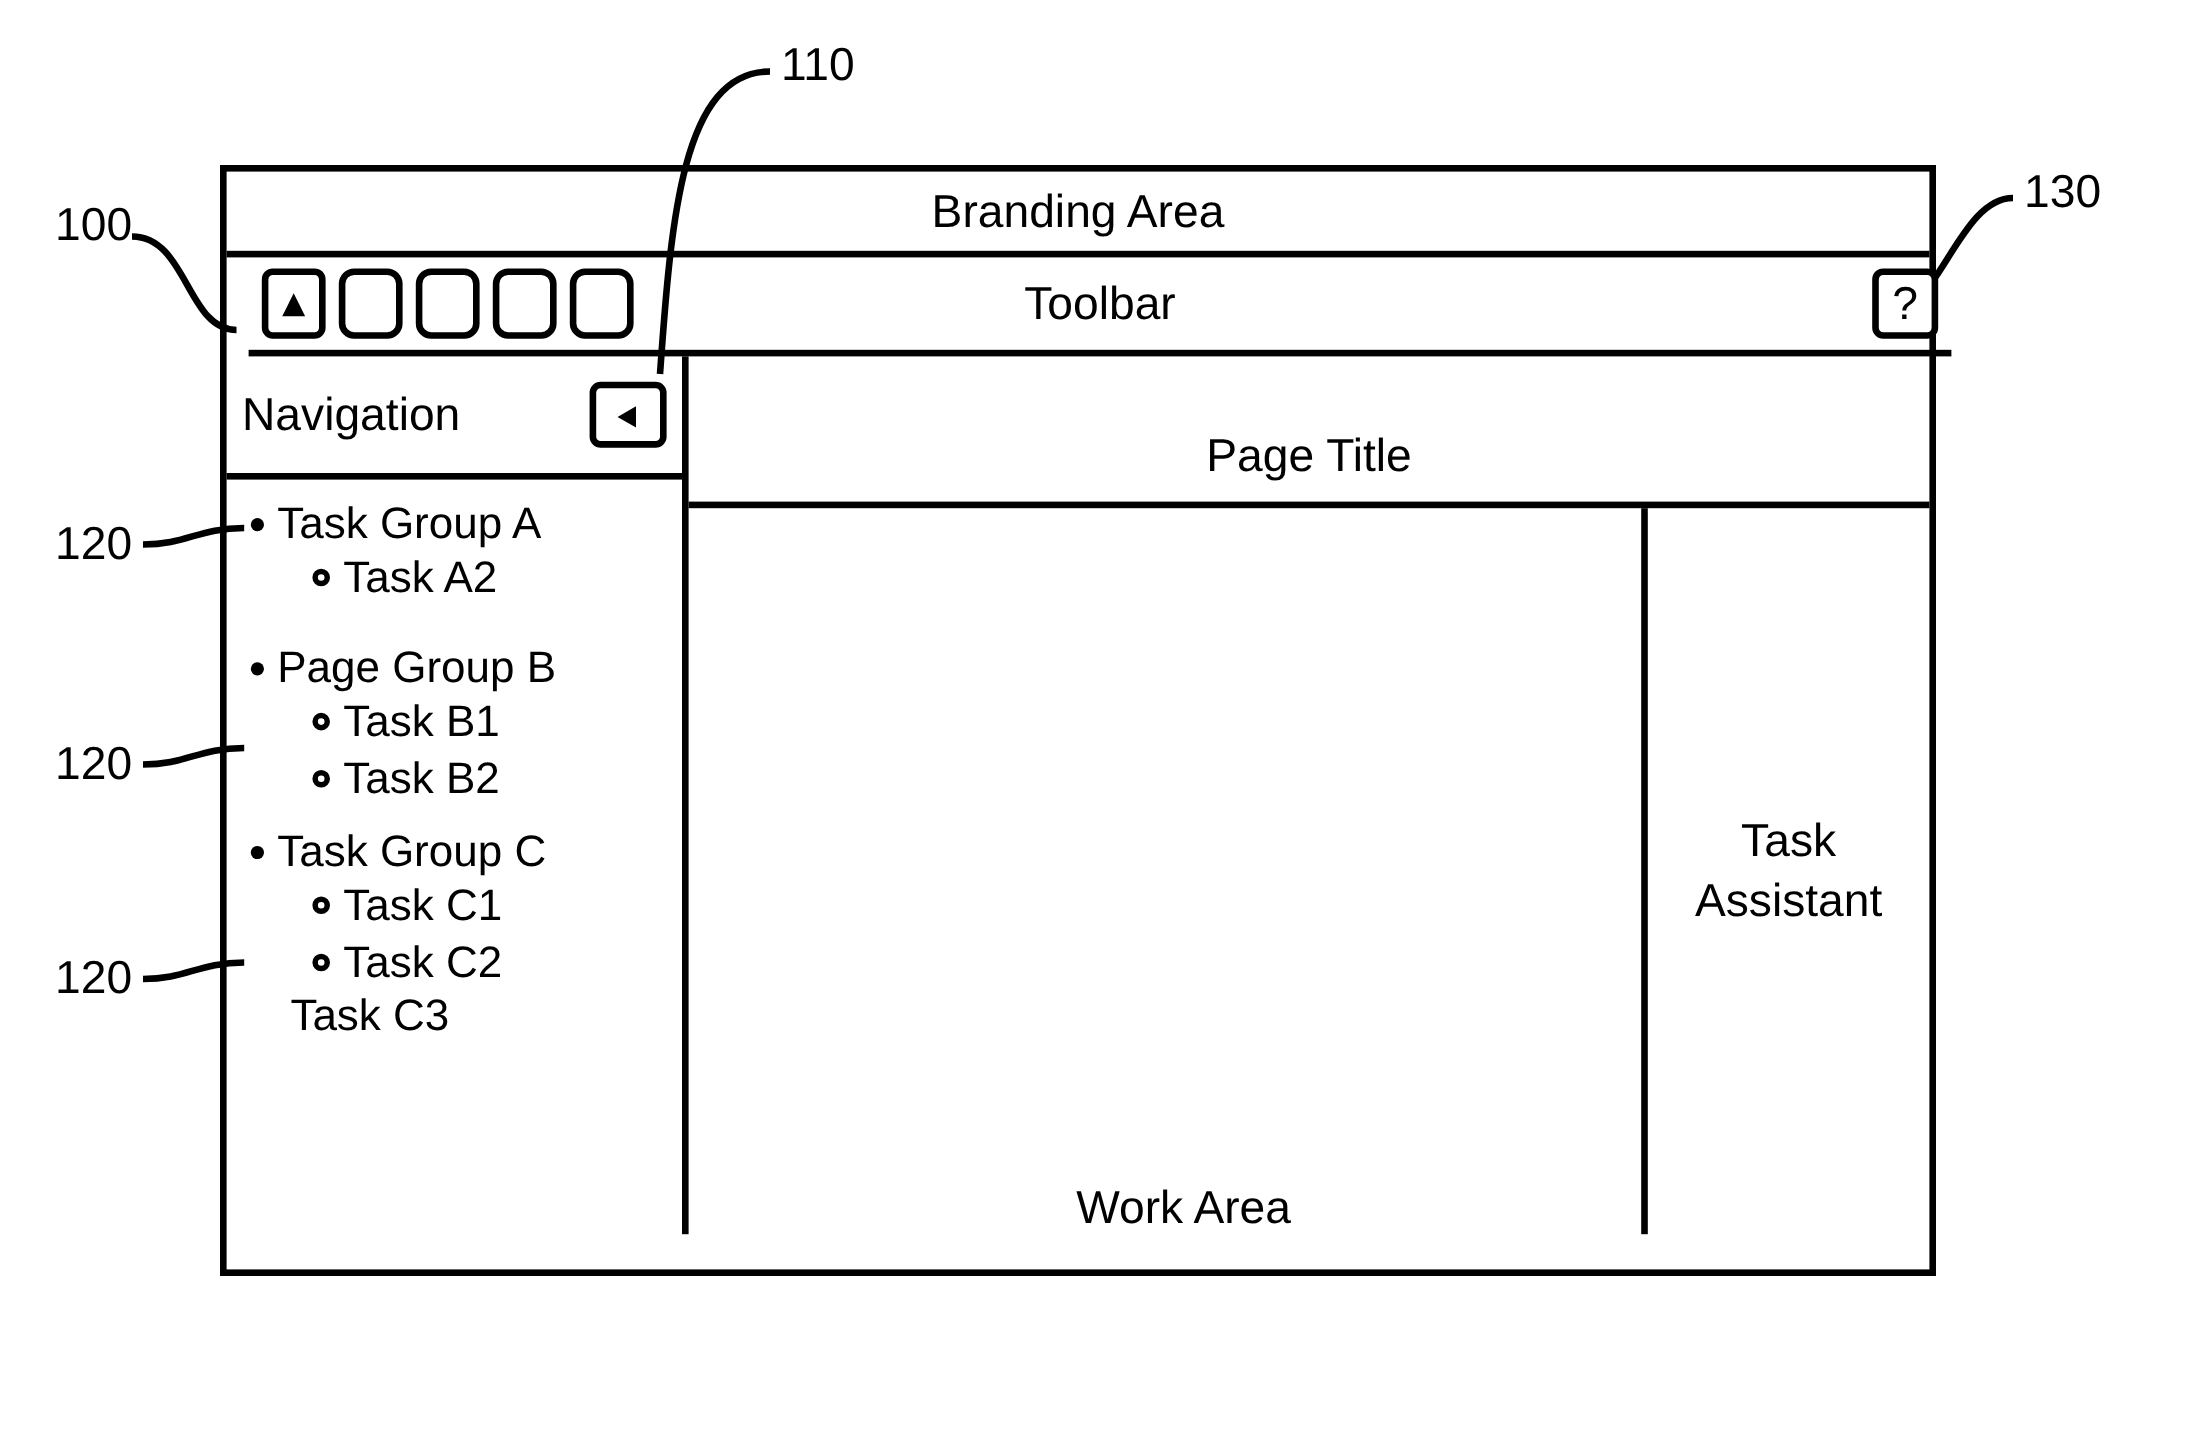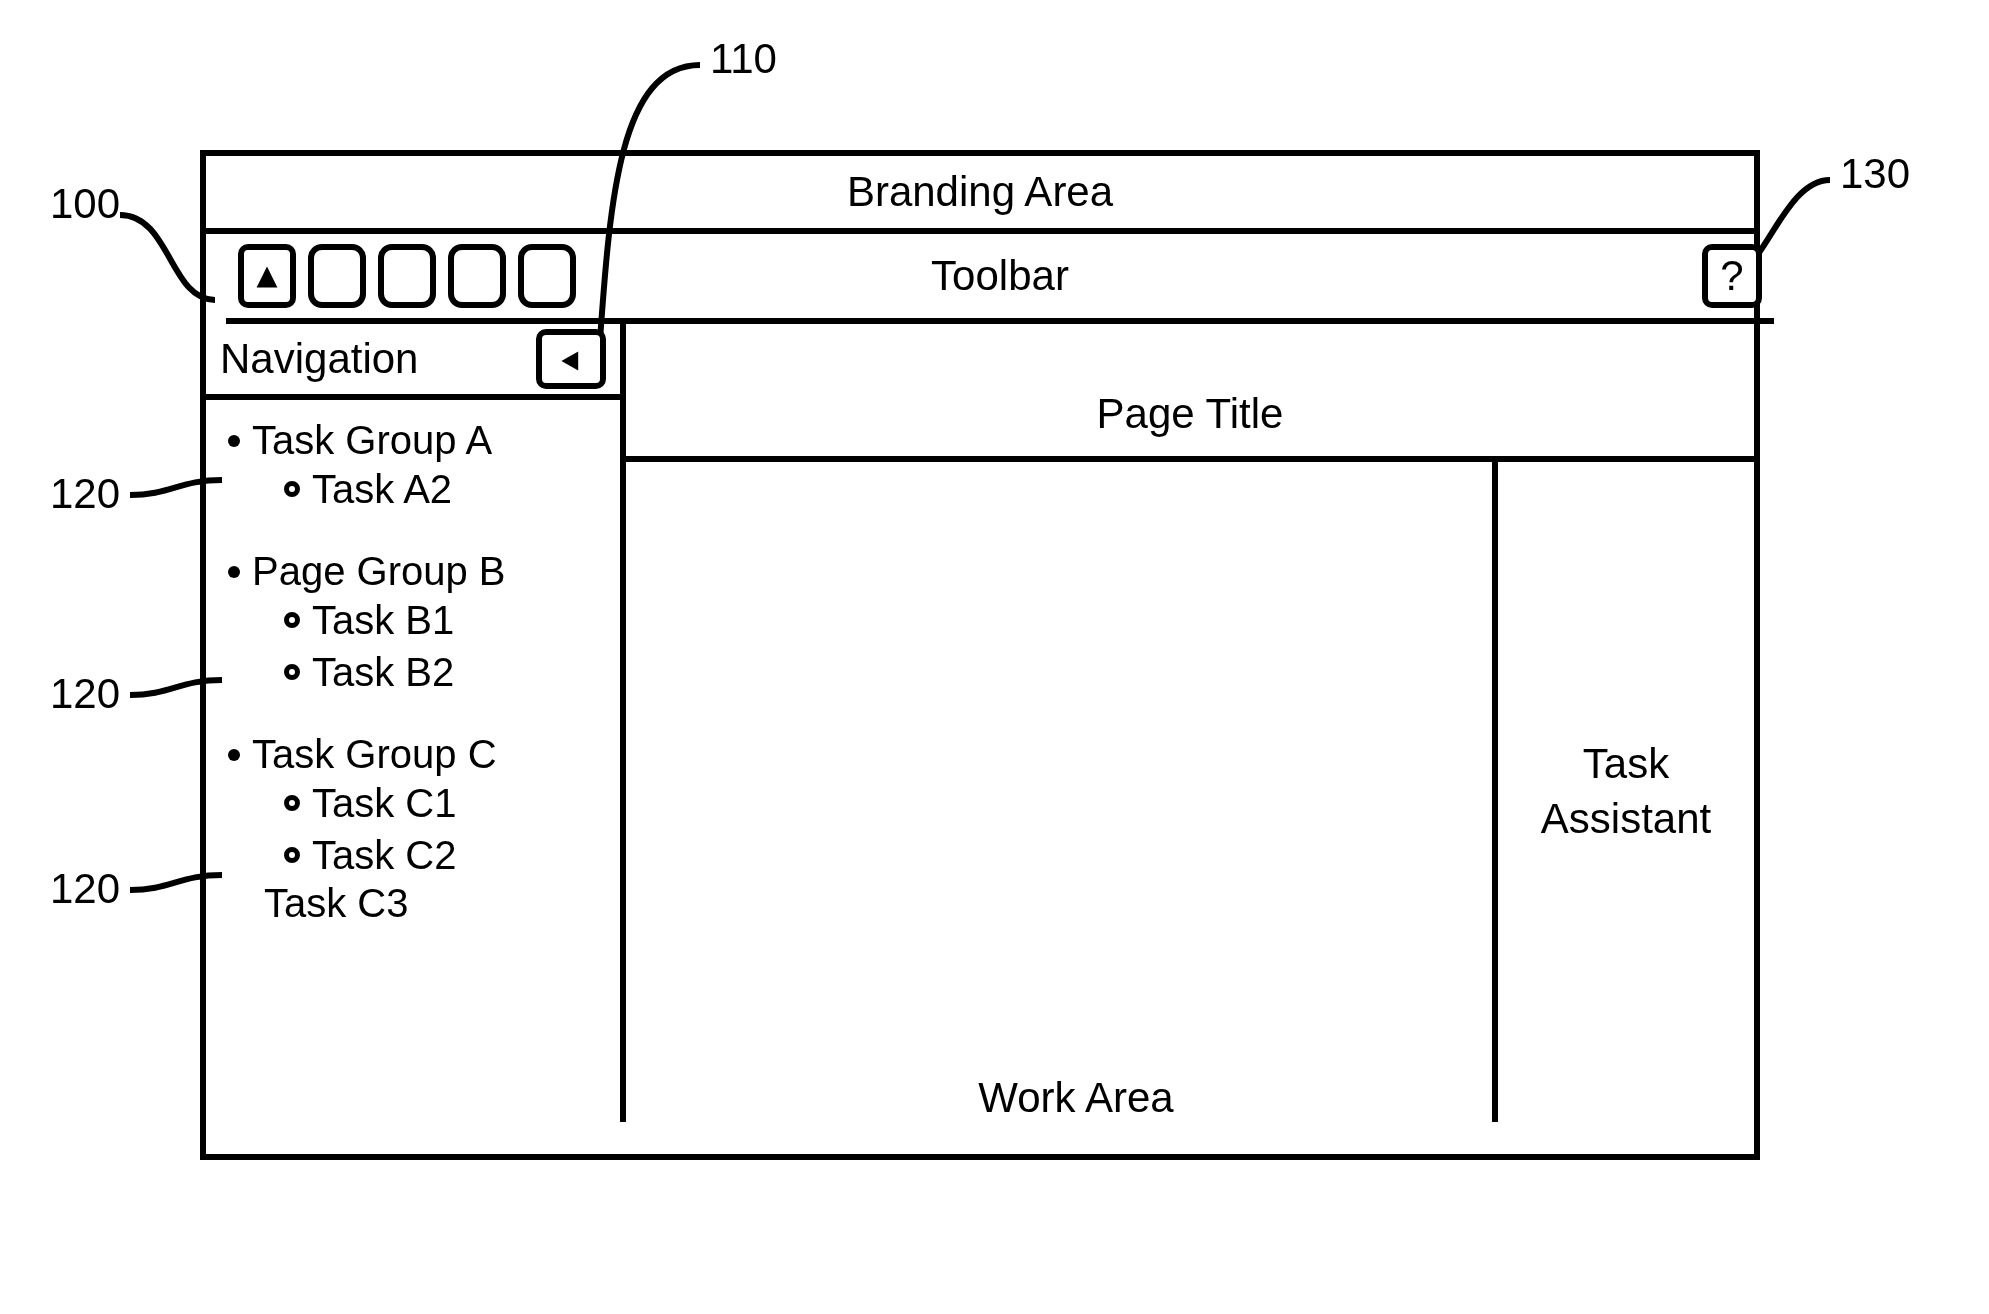--- a/index.html
+++ b/index.html
@@ -77,21 +77,21 @@
     width: 100%;
     height: calc(100% - 110px - 90px);
   }
   .nav-col {
     width: 420px;
     border-right: 6px solid #000;
     display: flex;
     flex-direction: column;
   }
   .nav-header {
-    height: 76px;
+    height: 112px;
     border-bottom: 6px solid #000;
     display: flex;
     align-items: center;
     padding: 0 14px;
     font-size: 42px;
     gap: 10px;
   }
   .collapse-btn {
     width: 70px;
     height: 60px;
@@ -271,21 +271,21 @@
               <span class="dot-open"></span>
               <span>Task B1</span>
             </div>
             <div class="task-item">
               <span class="dot-open"></span>
               <span>Task B2</span>
             </div>
           </div>
         </div>
 
-        <div class="task-group" style="margin-top:34px;">
+        <div class="task-group" style="margin-top:18px;">
           <div class="group-head">
             <span class="dot-filled"></span>
             <span>Task Group C</span>
           </div>
           <div class="task-list">
             <div class="task-item">
               <span class="dot-open"></span>
               <span>Task C1</span>
             </div>
             <div class="task-item">

